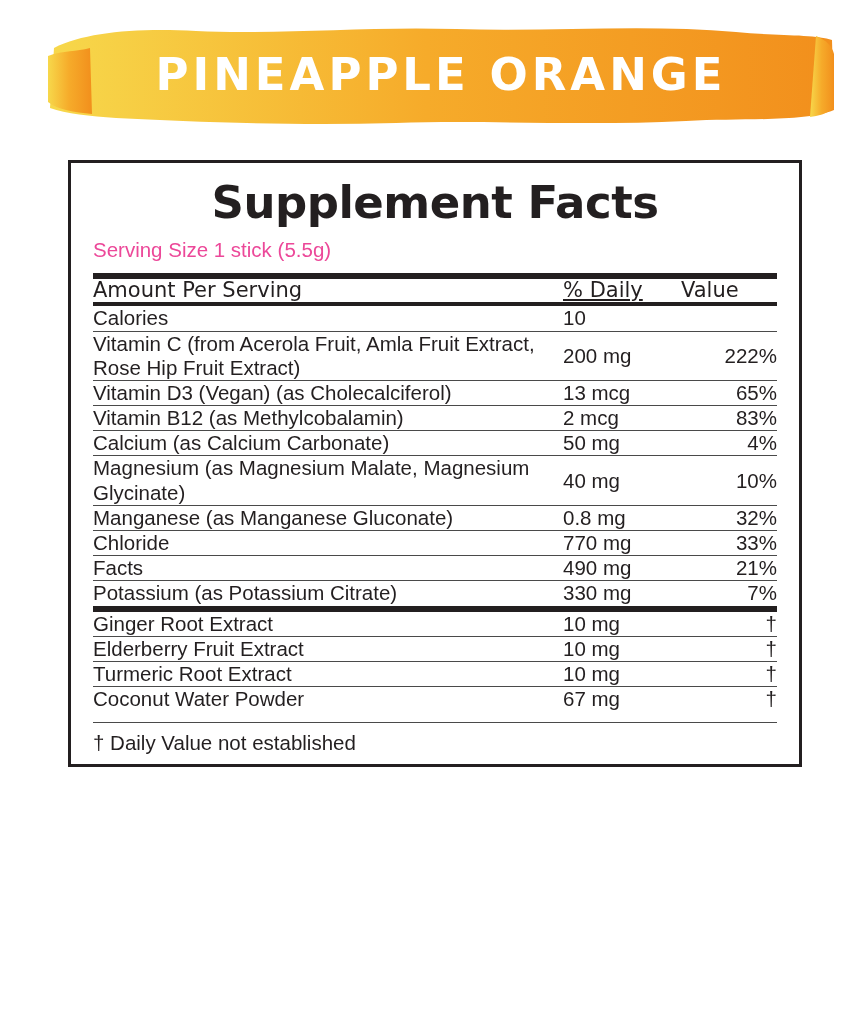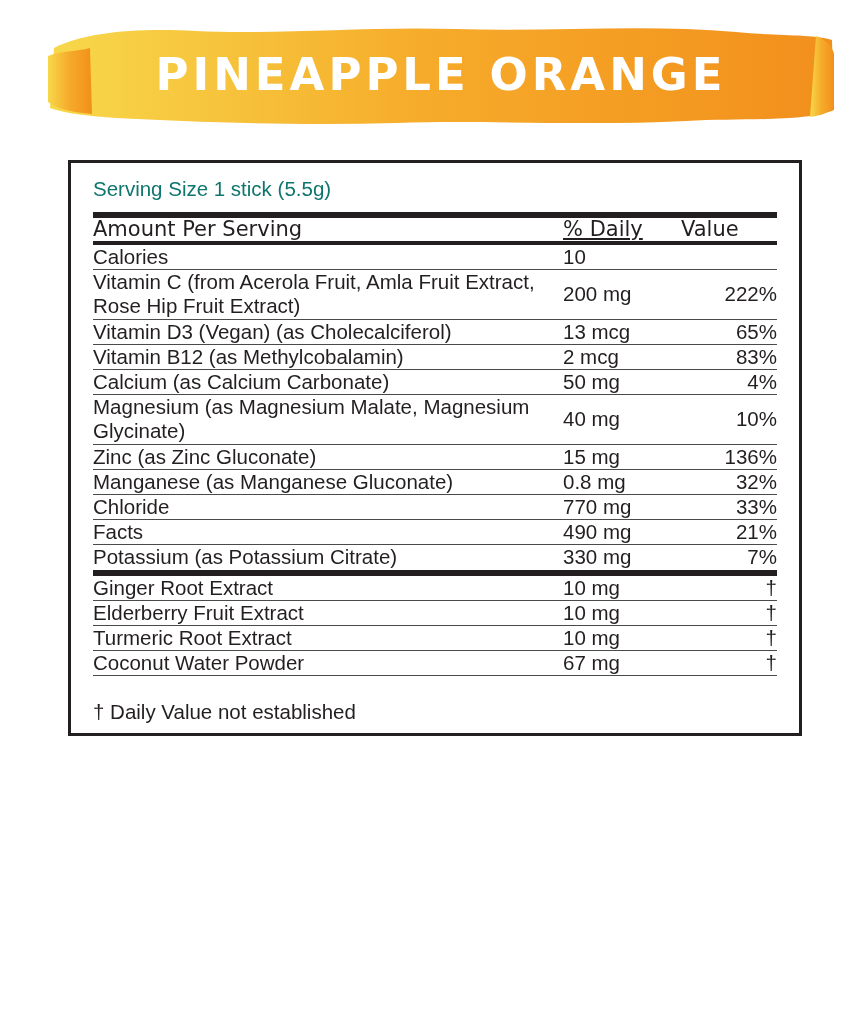--- a/index.html
+++ b/index.html
@@ -70,21 +70,21 @@
     text-align: center;
     line-height: 1.05;
     margin: 2px 0 12px 0;
     color: #231f20;
   }
 
   .serving {
     font-size: 20.5px;
     line-height: 1.2;
     padding-bottom: 10px;
-    color: #0f766e;
+    color: #ec4899;
   }
 
   .rule-thick {
     border-top: 6px solid #231f20;
   }
   .rule-med {
     border-top: 4px solid #231f20;
   }
 
   table.sf {
@@ -129,22 +129,22 @@
   .sep-row td {
     border-top: 6px solid #231f20;
     padding: 0;
     height: 0;
     font-size: 0;
     line-height: 0;
   }
 
   .footnote {
     border-top: 1.5px solid #4a4a4a;
-    padding-top: 24px;
-    margin-top: 0;
+    padding-top: 8px;
+    margin-top: 11px;
     font-size: 20.5px;
     line-height: 1.2;
   }
   .dagger { font-size: 20.5px; }
 </style>
 </head>
 <body>
 
 <div class="page">
 
@@ -162,20 +162,21 @@
                C540,104 440,98 350,101 C250,104 150,100 70,96
                C44,94 20,92 4,86 Z" fill="url(#brushGrad)"></path>
       <path d="M2,34 C18,28 30,30 44,26 L46,92 C28,90 12,88 2,80 Z" fill="url(#brushGrad)"></path>
       <path d="M770,14 C780,18 786,24 788,32 L788,86 C780,92 772,94 764,95 Z" fill="url(#brushGrad)"></path>
     </svg>
     <div class="banner-title">PINEAPPLE ORANGE</div>
   </div>
 
   <div class="panel">
 
+    <div class="sf-title">Supplement Facts</div>
 
     <div class="serving">Serving Size 1 stick (5.5g)</div>
 
     <div class="rule-thick"></div>
 
     <table class="sf">
       <colgroup>
         <col class="col-name">
           <col class="col-amt">
           <col class="col-dv">
@@ -222,25 +223,20 @@
           <td>Calcium (as Calcium Carbonate)</td>
           <td class="amt">50 mg</td>
           <td class="dv">4%</td>
         </tr>
         <tr class="nut-row">
           <td>Magnesium (as Magnesium Malate, Magnesium Glycinate)</td>
           <td class="amt">40 mg</td>
           <td class="dv">10%</td>
         </tr>
         <tr class="nut-row">
-          <td>Zinc (as Zinc Gluconate)</td>
-          <td class="amt">15 mg</td>
-          <td class="dv">136%</td>
-        </tr>
-        <tr class="nut-row">
           <td>Manganese (as Manganese Gluconate)</td>
           <td class="amt">0.8 mg</td>
           <td class="dv">32%</td>
         </tr>
         <tr class="nut-row">
           <td>Chloride</td>
           <td class="amt">770 mg</td>
           <td class="dv">33%</td>
         </tr>
         <tr class="nut-row">

